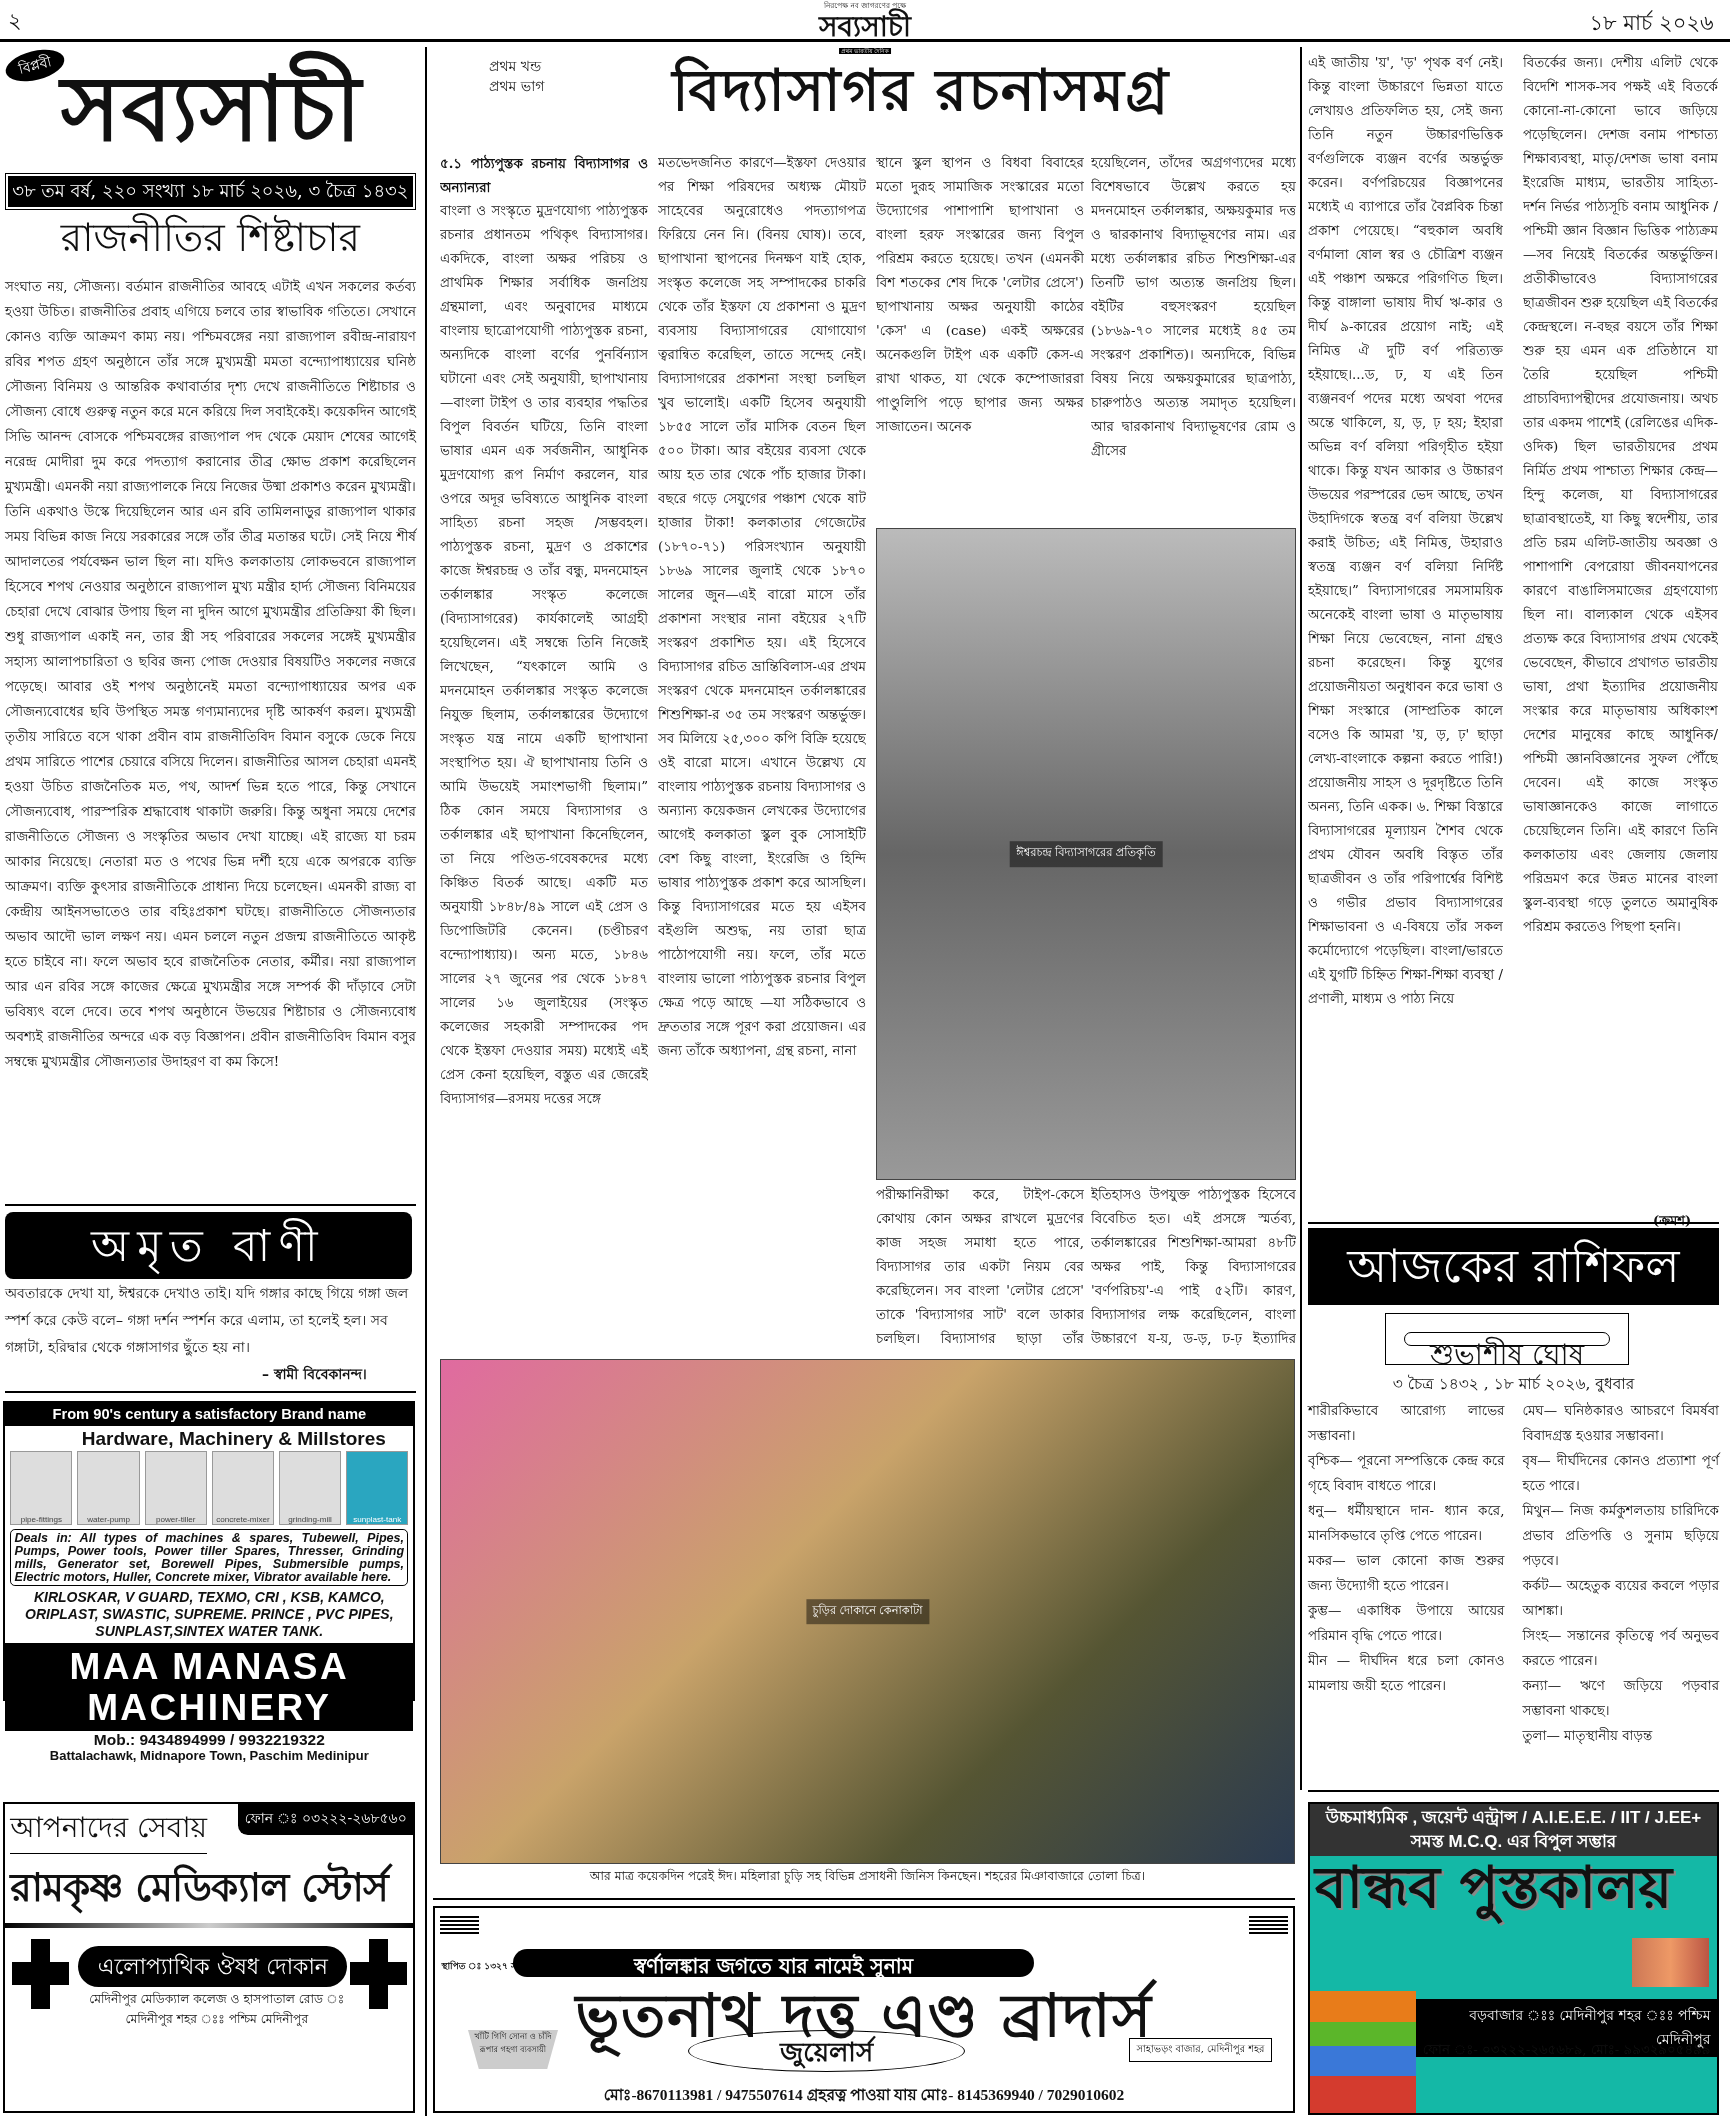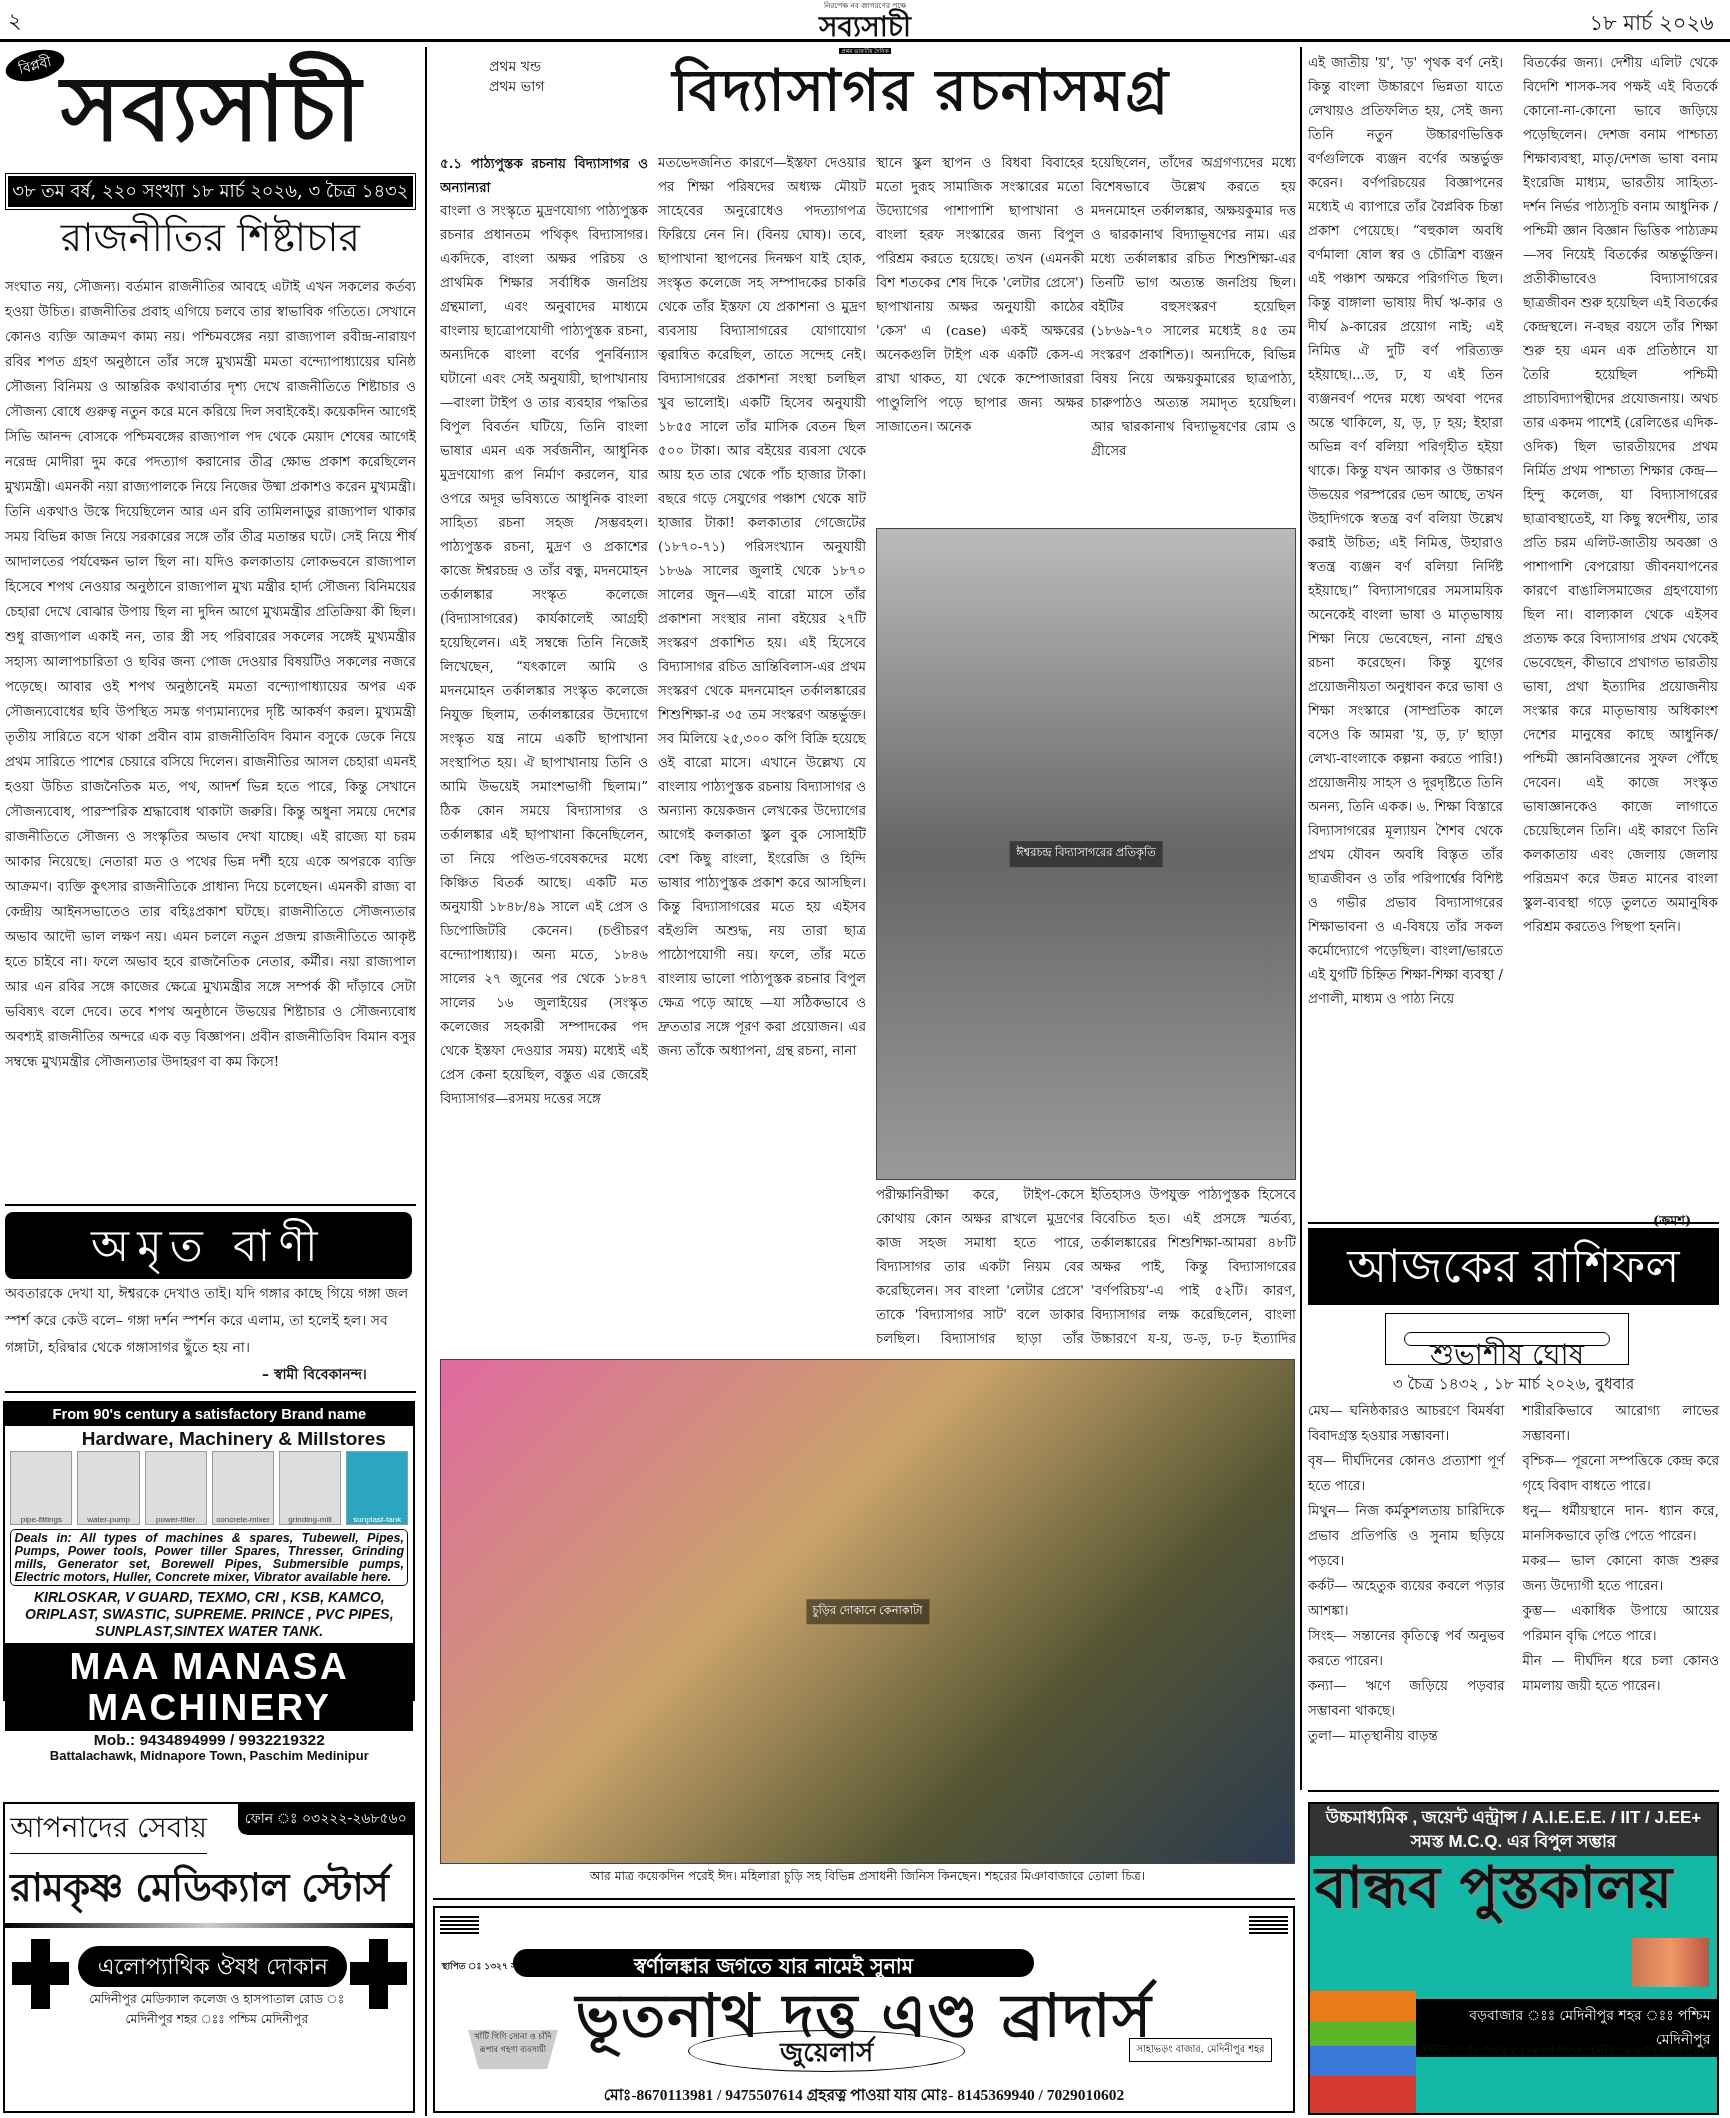--- a/index.html
+++ b/index.html
@@ -186,37 +186,37 @@
   <div class="loc">সাহাভড়ং বাজার, মেদিনীপুর শহর</div>
   <div class="ph">মোঃ-8670113981 / 9475507614   গ্রহরত্ন পাওয়া যায়  মোঃ- 8145369940 / 7029010602</div>
 </div>
 
 <div class="abs rashi-head">আজকের রাশিফল</div>
 <div class="abs rashi-author">
     <div>শুভাশীষ ঘোষ</div>
   </div>
 <div class="abs rashi-date">৩ চৈত্র ১৪৩২ , ১৮ মার্চ ২০২৬,  বুধবার</div>
 <div class="abs rashi-cols">
+  <div id="rashi-right">
+      <div><span></span><span>শারীরকিভাবে আরোগ্য লাভের সম্ভাবনা।</span></div>
+      <div><span>বৃশ্চিক— </span><span>পূরনো সম্পত্তিকে কেন্দ্র করে গৃহে বিবাদ বাধতে পারে।</span></div>
+      <div><span>ধনু— </span><span>ধর্মীয়স্থানে দান- ধ্যান করে, মানসিকভাবে তৃপ্তি পেতে পারেন।</span></div>
+      <div><span>মকর— </span><span>ভাল কোনো কাজ শুরুর জন্য উদ্যোগী হতে পারেন।</span></div>
+      <div><span>কুম্ভ— </span><span>একাধিক উপায়ে আয়ের পরিমান বৃদ্ধি পেতে পারে।</span></div>
+      <div><span>মীন — </span><span>দীর্ঘদিন ধরে চলা কোনও মামলায় জয়ী হতে পারেন।</span></div>
+    </div>
   <div id="rashi-left">
       <div><span>মেঘ— </span><span>ঘনিষ্ঠকারও আচরণে বিমর্ষবা বিবাদগ্রস্ত হওয়ার সম্ভাবনা।</span></div>
       <div><span>বৃষ— </span><span>দীর্ঘদিনের কোনও প্রত্যাশা পূর্ণ হতে পারে।</span></div>
       <div><span>মিথুন— </span><span>নিজ কর্মকুশলতায় চারিদিকে প্রভাব প্রতিপত্তি ও সুনাম ছড়িয়ে পড়বে।</span></div>
       <div><span>কর্কট— </span><span>অহেতুক ব্যয়ের কবলে পড়ার আশঙ্কা।</span></div>
       <div><span>সিংহ— </span><span>সন্তানের কৃতিত্বে পর্ব অনুভব করতে পারেন।</span></div>
       <div><span>কন্যা— </span><span>ঋণে জড়িয়ে পড়বার সম্ভাবনা থাকছে।</span></div>
       <div><span>তুলা— </span><span>মাতৃস্থানীয় বাড়ন্ত</span></div>
     </div>
-  <div id="rashi-right">
-      <div><span></span><span>শারীরকিভাবে আরোগ্য লাভের সম্ভাবনা।</span></div>
-      <div><span>বৃশ্চিক— </span><span>পূরনো সম্পত্তিকে কেন্দ্র করে গৃহে বিবাদ বাধতে পারে।</span></div>
-      <div><span>ধনু— </span><span>ধর্মীয়স্থানে দান- ধ্যান করে, মানসিকভাবে তৃপ্তি পেতে পারেন।</span></div>
-      <div><span>মকর— </span><span>ভাল কোনো কাজ শুরুর জন্য উদ্যোগী হতে পারেন।</span></div>
-      <div><span>কুম্ভ— </span><span>একাধিক উপায়ে আয়ের পরিমান বৃদ্ধি পেতে পারে।</span></div>
-      <div><span>মীন — </span><span>দীর্ঘদিন ধরে চলা কোনও মামলায় জয়ী হতে পারেন।</span></div>
-    </div>
 </div>
 <div class="abs hline" style="left:1308px;top:1790px;width:411px"></div>
 
 <div class="abs ad-book">
   <div class="hd">উচ্চমাধ্যমিক , জয়েন্ট  এন্ট্রান্স / A.I.E.E.E. / IIT / J.EE+ সমস্ত M.C.Q. এর বিপুল সম্ভার</div>
   <div class="big">বান্ধব পুস্তকালয়</div>
   <div class="books"></div>
   <div class="kids"></div>
   <div class="addr">বড়বাজার  ঃঃ মেদিনীপুর শহর ঃঃ পশ্চিম মেদিনীপুর</div>
   <div class="ph">ফোন ঃ- ০৩২২২-২৬৫৬৮৯,  মোঃ- ৯৯৩২৯০৫৪৯৯</div>

